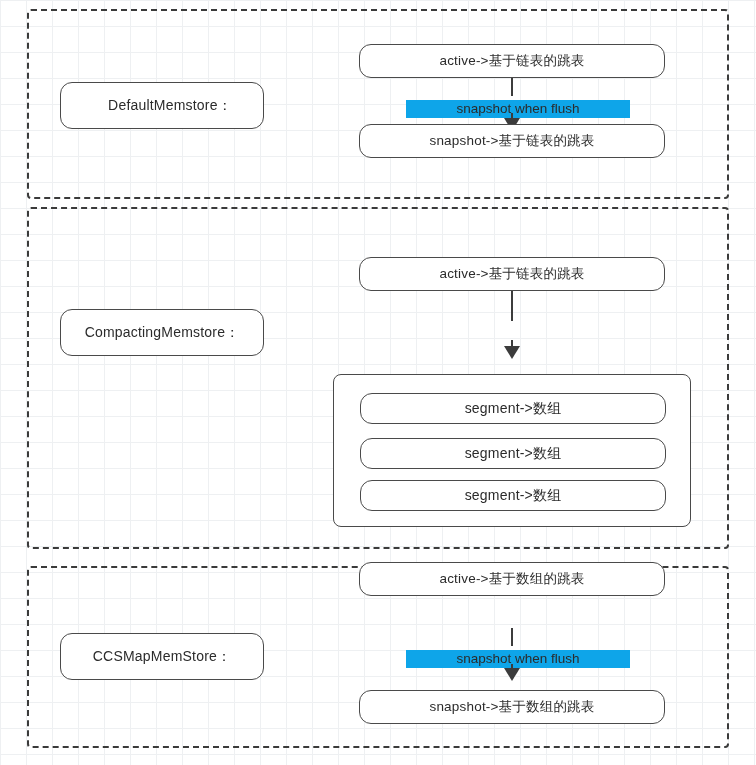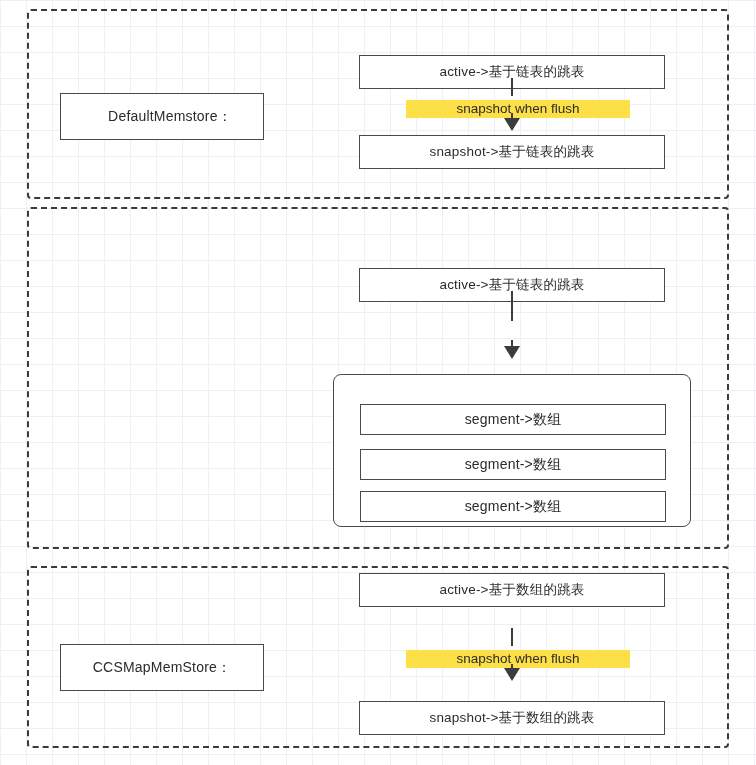--- a/index.html
+++ b/index.html
@@ -33,30 +33,29 @@
   }
   #group-default      { left: 27px;  top: 9px;   width: 702px; height: 190px; }
   #group-compacting   { left: 27px;  top: 207px; width: 702px; height: 342px; }
   #group-ccsmap       { left: 27px;  top: 566px; width: 702px; height: 182px; }
 
   
   .box {
     position: absolute;
     box-sizing: border-box;
     border: 1.6px solid #4a4a4a;
-    border-radius: 0;
+    border-radius: 12px;
     background: #ffffff;
     display: flex;
     align-items: center;
     justify-content: center;
     color: #2b2b2b;
     font-size: 13.5px;
     letter-spacing: 0.2px;
     white-space: nowrap;
-    margin-top: 11px;
   }
   .label-box {
     width: 204px;
     height: 47px;
     left: 60px;
     font-size: 14px;
   }
   .data-box {
     width: 306px;
     height: 34px;
@@ -90,21 +89,21 @@
     height: 0;
     border-left: 8px solid transparent;
     border-right: 8px solid transparent;
     border-top: 13px solid #3c3c3c;
   }
   .edge-label {
     position: absolute;
     text-align: center;
     color: #2b2b2b;
     font-size: 13.5px;
-    background: #fde047;
+    background: #0ea5e9;
     white-space: nowrap;
     padding: 0 6px;
     line-height: 18px;
   }
 
   
   #lbl-default        { top: 82px; padding-left: 16px; }
   #box-d-active       { top: 44px; }
   #arrow-d-1          { top: 78px;  height: 18px; }
   #lbl-d-edge         { top: 100px; left: 406px; width: 212px; }
@@ -146,20 +145,21 @@
 
   <div class="arrow" id="arrow-d-1"></div>
   <div class="edge-label" id="lbl-d-edge">snapshot when flush</div>
   <div class="arrow" id="arrow-d-2"></div>
   <div class="arrow-head" id="head-d"></div>
 
   <div class="box data-box" id="box-d-snapshot">snapshot-&gt;基于链表的跳表</div>
 
   <div class="group" id="group-compacting"></div>
 
+  <div class="box label-box" id="lbl-compacting">CompactingMemstore：</div>
 
   <div class="box data-box" id="box-c-active">active-&gt;基于链表的跳表</div>
 
   <div class="arrow" id="arrow-c-1"></div>
   <div class="arrow" id="arrow-c-2"></div>
   <div class="arrow-head" id="head-c"></div>
 
   <div class="container-box" id="container-segments"></div>
 
   <div class="box segment-box" id="box-seg-1">segment-&gt;数组</div>

